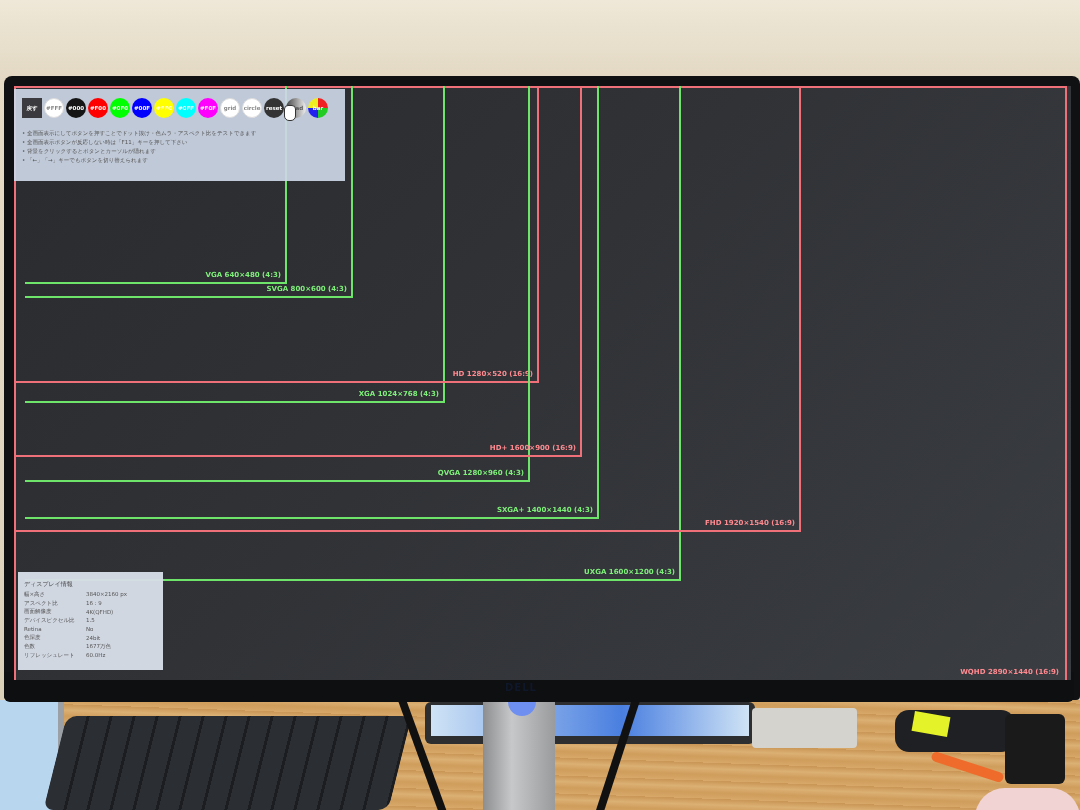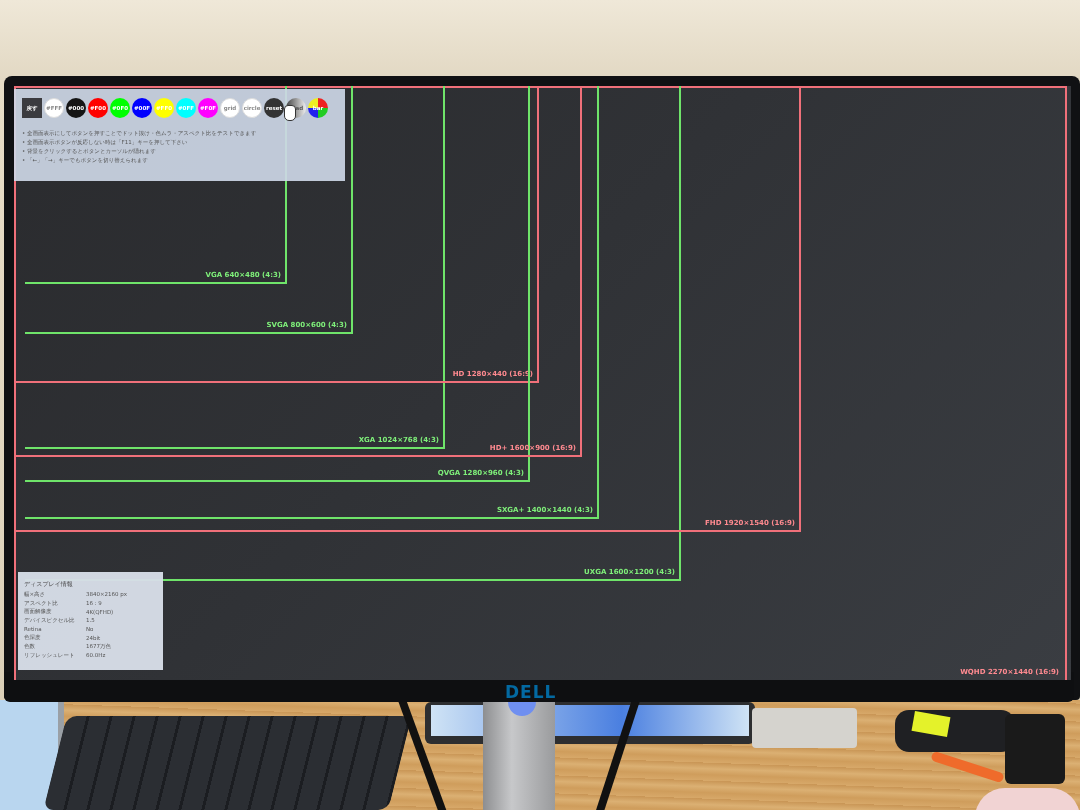--- a/index.html
+++ b/index.html
@@ -20,21 +20,21 @@
   .cable2{position:absolute;left:632px;top:700px;width:8px;height:120px;background:#111;transform:rotate(18deg);transform-origin:top;}
   .holder{position:absolute;left:752px;top:708px;width:105px;height:40px;background:#d5d3ce;border-radius:4px;}
   .pad{position:absolute;left:895px;top:710px;width:120px;height:42px;background:#1f2023;border-radius:14px;}
   .pad .sticky{position:absolute;left:18px;top:4px;width:36px;height:20px;background:#e4f22a;transform:rotate(10deg);}
   .bottles{position:absolute;left:1005px;top:714px;width:60px;height:70px;background:#1a1a1a;border-radius:6px;}
   .pen{position:absolute;left:930px;top:762px;width:75px;height:10px;background:#ef6b2b;border-radius:5px;transform:rotate(18deg);}
   .mouse{position:absolute;left:975px;top:788px;width:105px;height:30px;background:#f1d3d3;border-radius:40px 40px 0 0;}
 
   .monitor{position:absolute;left:4px;top:76px;width:1076px;height:624px;background:#101113;border-radius:8px 8px 4px 4px;}
   .bezel-bottom{position:absolute;left:4px;top:672px;width:1070px;height:30px;background:#0e0f11;border-radius:0 0 6px 6px;}
-  .dell{position:absolute;left:505px;top:682px;color:#0369a1;font-weight:bold;font-size:17px;letter-spacing:1px;font-family:"DejaVu Sans",sans-serif;text-align:center;}
+  .dell{position:absolute;left:505px;top:682px;color:#0f172a;font-weight:bold;font-size:10px;letter-spacing:1px;font-family:"DejaVu Sans",sans-serif;text-align:center;}
   .screen{position:absolute;left:14px;top:86px;width:1057px;height:594px;
     background:linear-gradient(135deg,#2a2b2e 0%,#303236 45%,#3a3d42 100%);overflow:hidden;}
 
   .rect{position:absolute;left:0;top:0;box-sizing:border-box;}
   .rect.green{border-right:2px solid #6fe46a;border-bottom:2px solid #6fe46a;margin-left:11px;}
   .rect.red{border-right:2px solid #f0707a;border-bottom:2px solid #f0707a;}
   .rect .lbl{position:absolute;right:4px;bottom:3px;font-size:7px;font-weight:bold;white-space:nowrap;}
   .rect.green .lbl{color:#7ff07a;}
   .rect.red .lbl{color:#ff8a90;}
   .outer{position:absolute;left:0;top:0;width:1053px;height:596px;box-sizing:border-box;border:2px solid #f0707a;}
@@ -83,46 +83,46 @@
 <div class="stand-knob"></div>
 <div class="bezel-bottom"></div>
 <div class="dell">DELL</div>
 
 <div class="screen" id="screen">
   <div class="outer"></div>
   <div id="rects">
       <div class="rect green" style="width: 262px; height: 198px;">
         <span class="lbl">VGA 640×480 (4:3)</span>
       </div>
-      <div class="rect green" style="width: 328px; height: 248px; padding-left: 12px;">
+      <div class="rect green" style="width: 328px; height: 212px; padding-left: 12px;">
         <span class="lbl">SVGA 800×600 (4:3)</span>
       </div>
-      <div class="rect green" style="width: 420px; height: 363px;">
+      <div class="rect green" style="width: 420px; height: 317px;">
         <span class="lbl">XGA 1024×768 (4:3)</span>
       </div>
       <div class="rect red" style="width: 525px; height: 297px;">
-        <span class="lbl">HD 1280×440 (16:9)</span>
+        <span class="lbl">HD 1280×520 (16:9)</span>
       </div>
       <div class="rect green" style="width: 505px; height: 396px;">
         <span class="lbl">QVGA 1280×960 (4:3)</span>
       </div>
       <div class="rect green" style="width: 574px; height: 433px;">
         <span class="lbl">SXGA+ 1400×1440 (4:3)</span>
       </div>
       <div class="rect red" style="width: 568px; height: 371px;">
         <span class="lbl">HD+ 1600×900 (16:9)</span>
       </div>
       <div class="rect green" style="width: 656px; height: 495px; padding-left: 42px;">
         <span class="lbl">UXGA 1600×1200 (4:3)</span>
       </div>
       <div class="rect red" style="width: 787px; height: 446px;">
         <span class="lbl">FHD 1920×1540 (16:9)</span>
       </div>
       <div class="rect red" style="width: 1053px; height: 596px; border: none;">
-        <span class="lbl" style="bottom: 6px; right: 8px;">WQHD 2270×1440 (16:9)</span>
+        <span class="lbl" style="bottom: 6px; right: 8px;">WQHD 2890×1440 (16:9)</span>
       </div>
     </div>
 
   <div class="toolbar">
     <div class="btnrow" id="btnrow">
         <div class="tbtn back">戻す</div>
         <div class="tbtn light">#FFF</div>
         <div class="tbtn dark">#000</div>
         <div class="tbtn " style="background: rgb(255, 0, 0); color: rgb(255, 255, 255);">#F00</div>
         <div class="tbtn " style="background: rgb(0, 255, 0); color: rgb(255, 255, 255);">#0F0</div>

